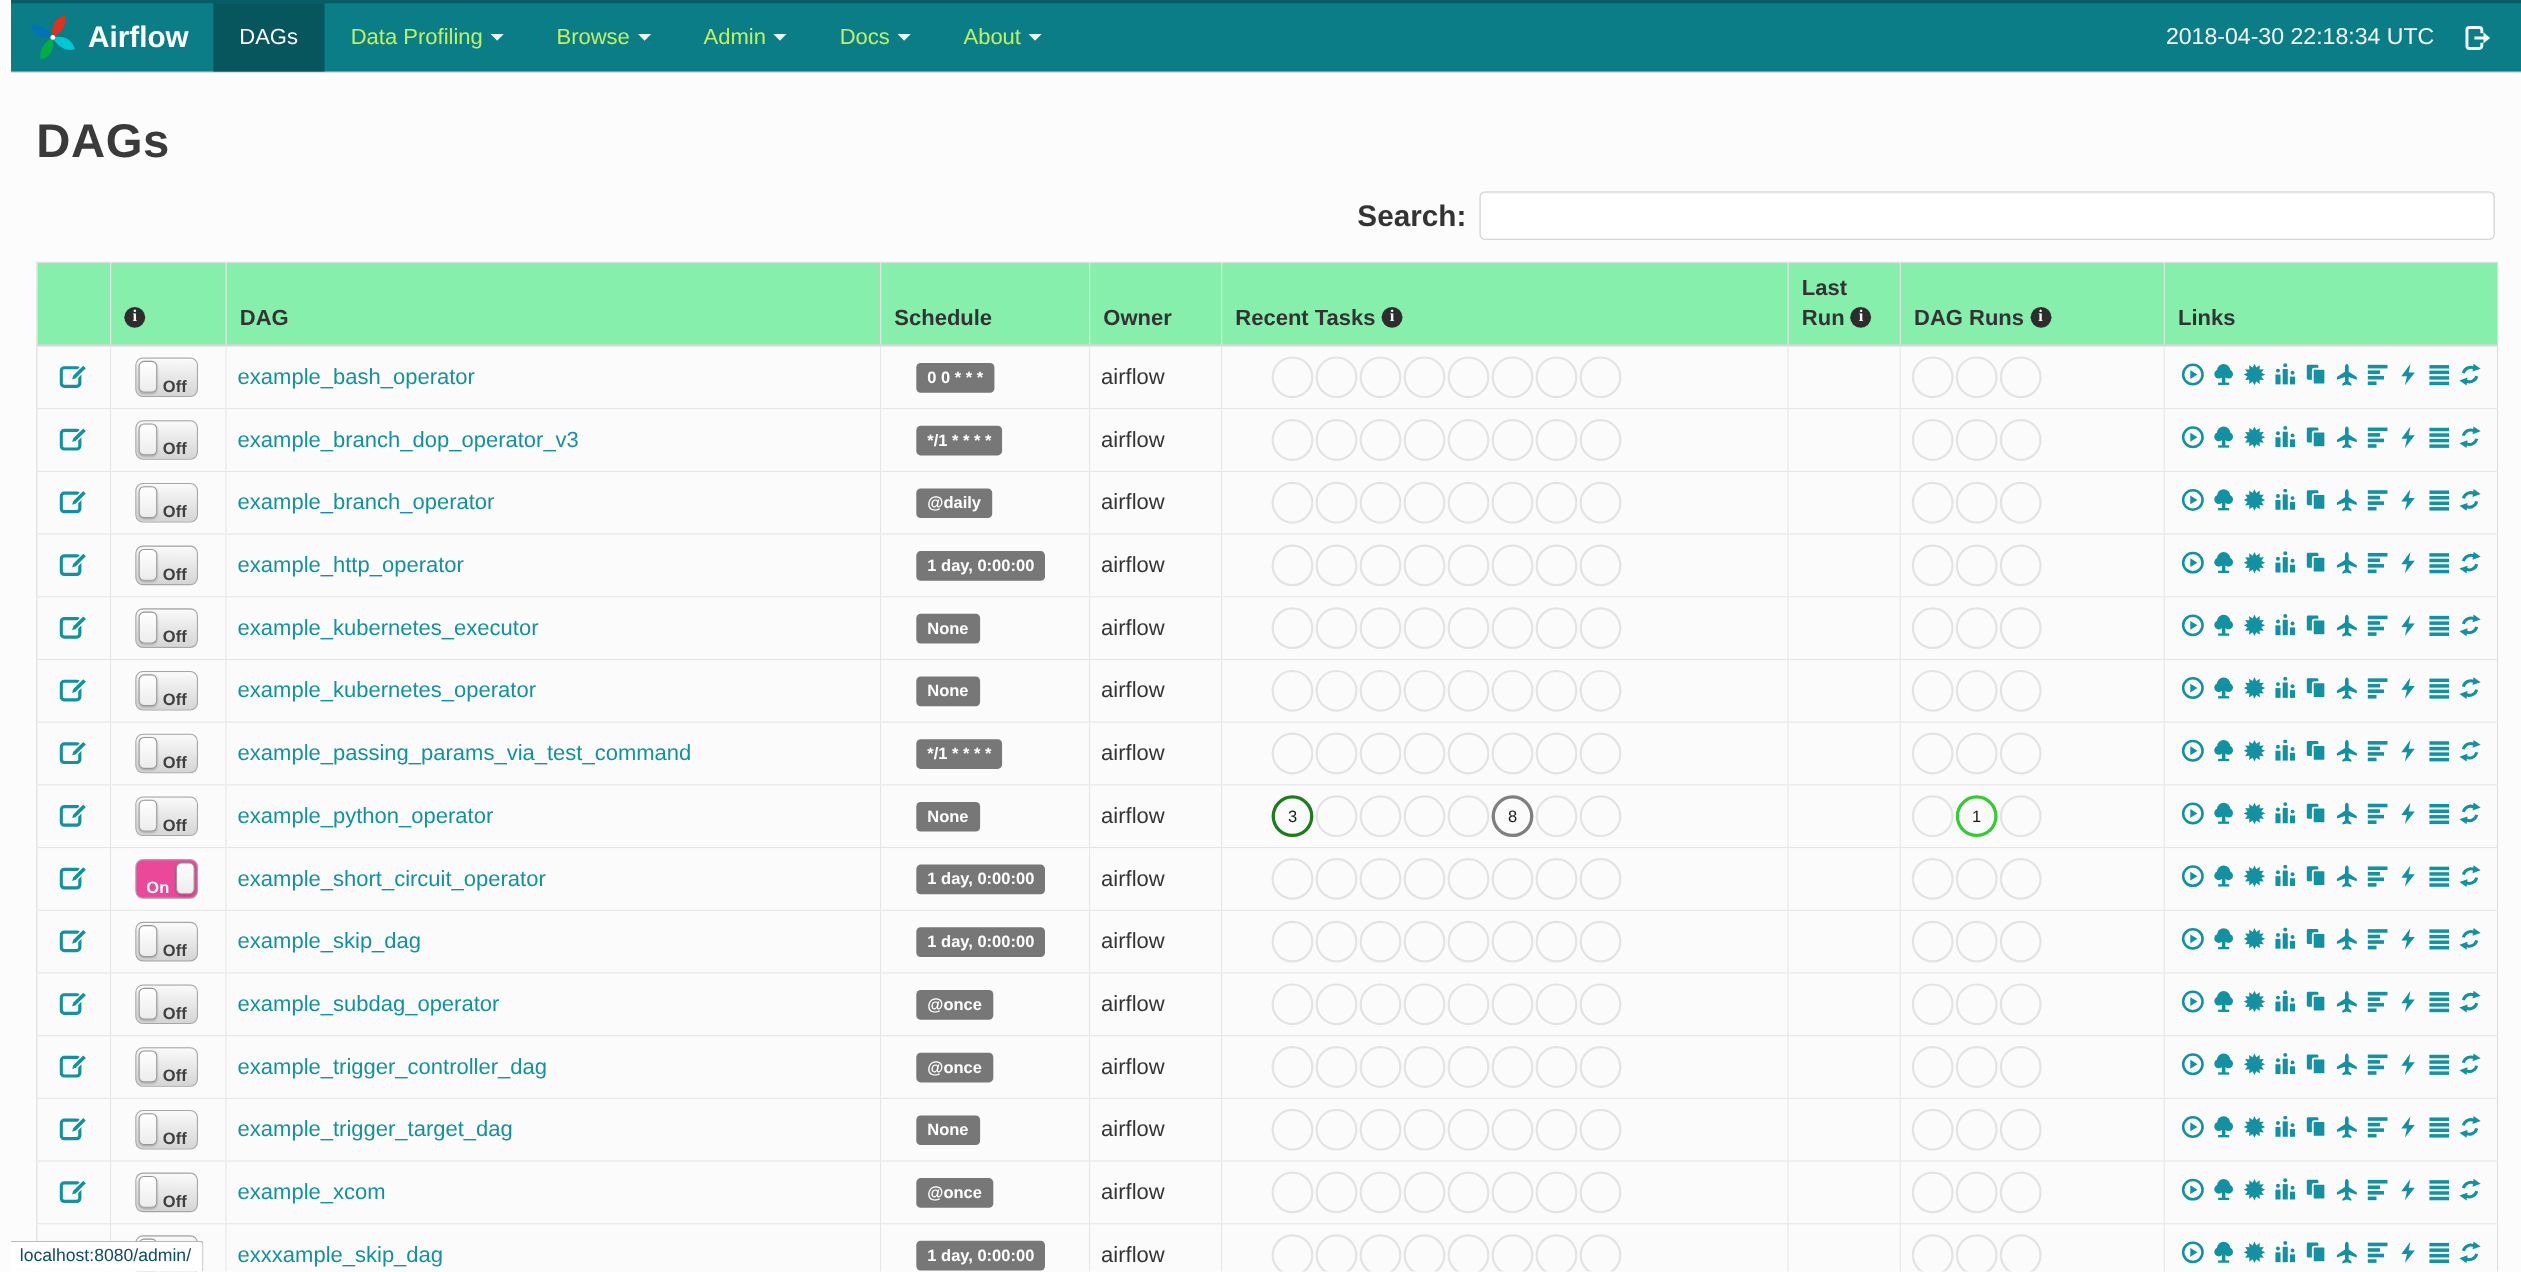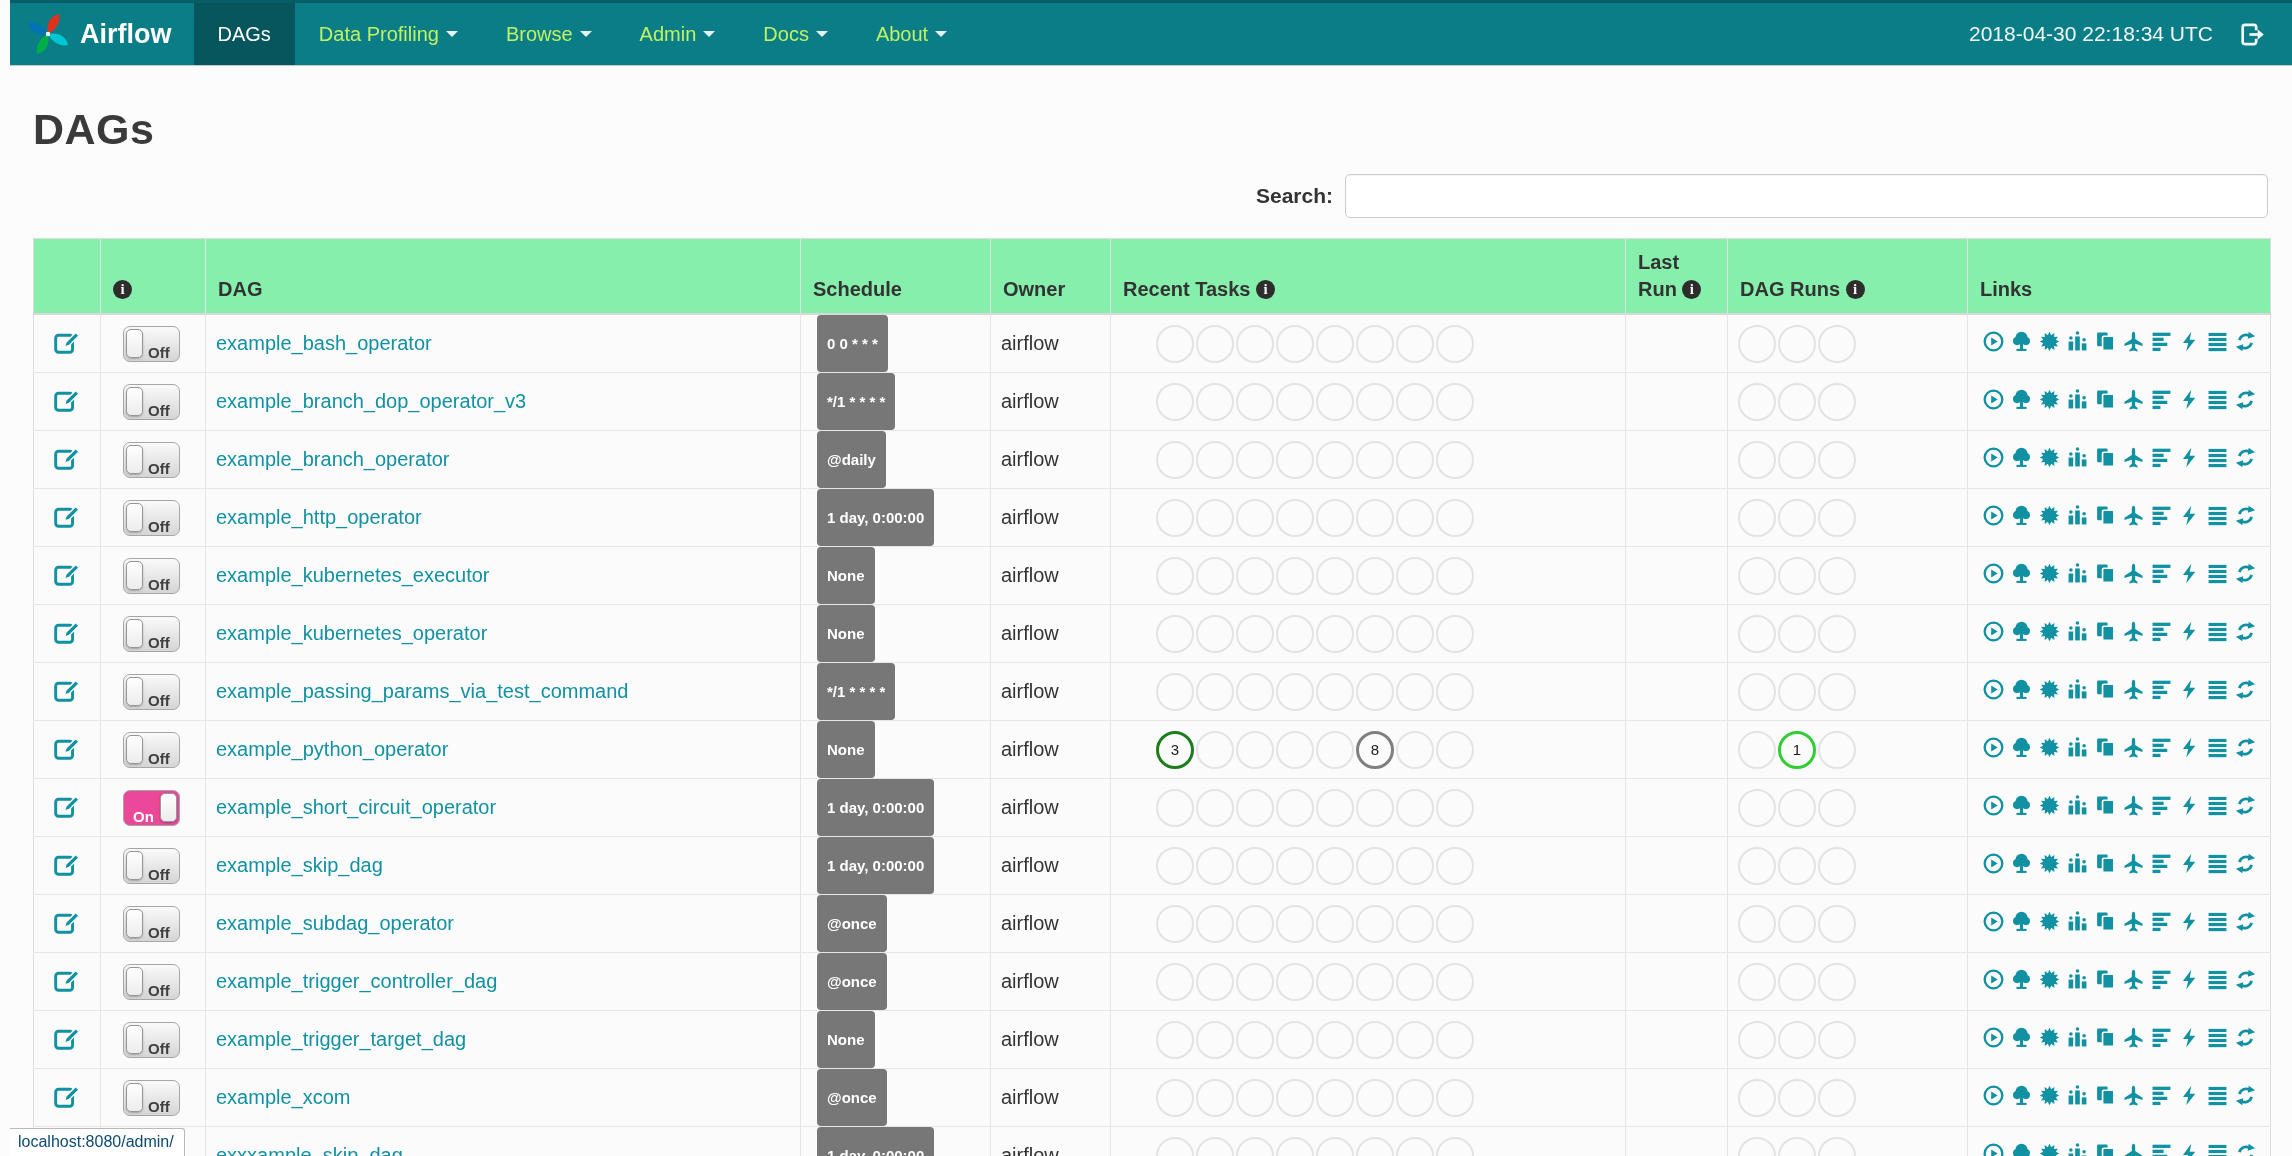--- a/index.html
+++ b/index.html
@@ -22,21 +22,21 @@
     border-right:6px solid transparent;border-top:6px solid #e8f2f2;}
   .nav-right{margin-left:auto;display:flex;align-items:center;gap:26px;padding-right:26px;color:#f2f7f7;}
   .clock{font-size:21px;}
   .logout{width:27px;height:27px;color:#f2f7f7;cursor:pointer;}
   .logout svg{width:100%;height:100%;}
 
   
   .content{padding:0 22px 0 23px;}
   .page-title{font-size:43px;font-weight:bold;color:#3a3a3a;margin:40px 0 20px 0;letter-spacing:.5px;}
   .search-row{display:flex;justify-content:flex-end;align-items:center;margin:8px 2px 20px 0;}
-  .search-label{font-weight:bold;font-size:21px;color:#333;margin-right:12px;}
+  .search-label{font-weight:bold;font-size:27px;color:#333;margin-right:12px;}
   .search-input{width:897px;height:42px;border:1px solid #ccc;border-radius:5px;font-size:20px;
     padding:0 12px;background:#fff;outline:none;box-shadow:inset 0 1px 1px rgba(0,0,0,.05);}
 
   
   table.dags{border-collapse:collapse;table-layout:fixed;width:2237px;background:#fbfbfb;
     border:1px solid #ddd;}
   table.dags th{background:#86efac;vertical-align:bottom;text-align:left;font-size:20px;color:#333;
     padding:10px 12px;border-left:1px solid #e3e3e3;border-bottom:2px solid #d8d8d8;height:50px;line-height:1.35;}
   table.dags th:first-child{border-left:none;}
   table.dags td{height:56px;border-left:1px solid #e6e6e6;border-bottom:1px solid #e6e6e6;
@@ -60,21 +60,21 @@
     border:1px solid #979797;border-radius:5px;box-sizing:border-box;box-shadow:0 1px 2px rgba(0,0,0,.25);}
   .toggle.off{background:linear-gradient(#fafafa,#d5d5d5);color:#3f3f3f;}
   .toggle.off .knob{left:2px;}
   .toggle.off .t-label{margin-left:24px;}
   .toggle.on{background:#ec4899;color:#fff;}
   .toggle.on .knob{right:2px;}
   .toggle.on .t-label{margin-left:9px;}
 
   .dag-link{color:var(--accent,#1191a1);text-decoration:none;cursor:pointer;}
   .sched-badge{display:inline-block;background:var(--badge-bg,#777);color:#fff;font-size:15px;font-weight:bold;
-    padding:20px 10px;border-radius:4px;margin-left:6px;cursor:pointer;}
+    padding:5px 10px;border-radius:4px;margin-left:22px;cursor:pointer;}
 
   .circles{display:flex;align-items:center;}
   td.c-recent .circles{padding-left:35px;}
   td.c-runs .circles{padding-left:0px;}
   .circ{width:38px;height:38px;flex:none;border-radius:50%;border:2px solid #e3e3e3;box-sizing:border-box;
     margin-right:2px;display:flex;align-items:center;justify-content:center;font-size:15px;color:#1a1a1a;
     background:transparent;cursor:pointer;}
   .circ.special{border-width:3px;}
 
   td.c-links{text-align:center;}

